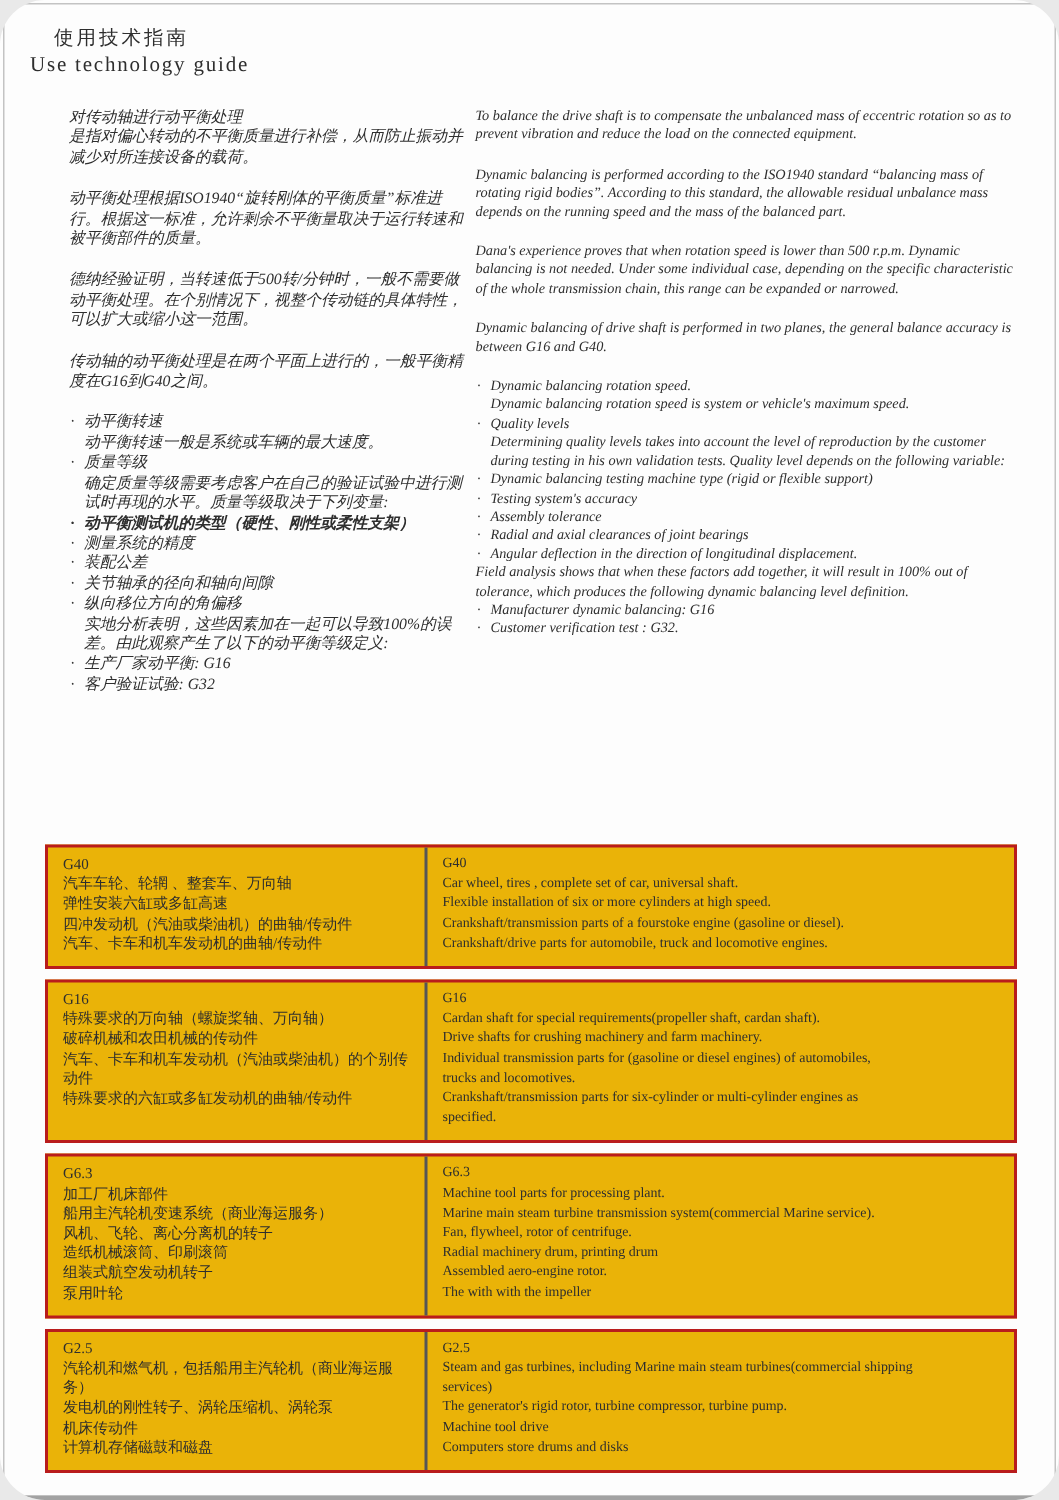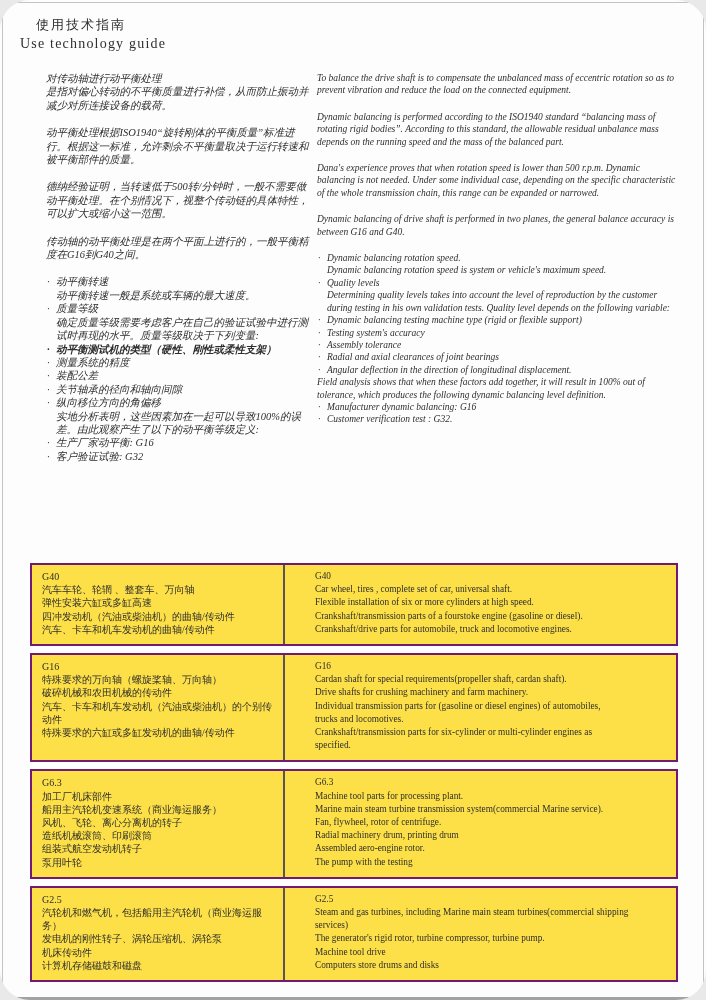--- a/index.html
+++ b/index.html
@@ -20,21 +20,21 @@
   .col-zh{left:46px;width:266px;font-size:10.5px;line-height:13.4px;}
   .col-en{left:317px;width:362px;font-size:9.5px;line-height:12.4px;}
   .block{margin:0 0 14px 0;font-style:italic;}
   .line{position:relative;}
   .line.bul{padding-left:10px;}
   .line.bul .dot{position:absolute;left:1px;top:0;}
   .line.ind{padding-left:10px;}
   .line.bold{font-weight:bold;}
 
   .grade-table{position:absolute;left:30px;top:563px;width:648px;}
-  .trow{display:flex;border:2px solid #701a75;margin-bottom:7px;background:#fde047;gap:20px;}
+  .trow{display:flex;border:2px solid #b91c1c;margin-bottom:7px;background:#eab308;}
   .cell{padding:5px 9px 8px 10px;box-sizing:border-box;}
   .cell-zh{width:253px;flex:0 0 253px;border-right:2px solid #565656;font-size:10px;line-height:13.2px;}
   .cell-en{flex:1;font-size:9.3px;line-height:13.2px;}
 </style>
 </head>
 <body>
 
 <div class="page">
   <div class="frame"></div>
 
@@ -144,21 +144,21 @@
           <div class="line">组装式航空发动机转子</div>
           <div class="line">泵用叶轮</div>
         </div>
         <div class="cell cell-en">
           <div class="line">G6.3</div>
           <div class="line">Machine tool parts for processing plant.</div>
           <div class="line">Marine main steam turbine transmission system(commercial Marine service).</div>
           <div class="line">Fan, flywheel, rotor of centrifuge.</div>
           <div class="line">Radial machinery drum, printing drum</div>
           <div class="line">Assembled aero-engine rotor.</div>
-          <div class="line">The pump with the testing</div>
+          <div class="line">The with with the impeller</div>
         </div>
       </div>
       <div class="trow">
         <div class="cell cell-zh">
           <div class="line">G2.5</div>
           <div class="line">汽轮机和燃气机，包括船用主汽轮机（商业海运服务）</div>
           <div class="line">发电机的刚性转子、涡轮压缩机、涡轮泵</div>
           <div class="line">机床传动件</div>
           <div class="line">计算机存储磁鼓和磁盘</div>
         </div>

